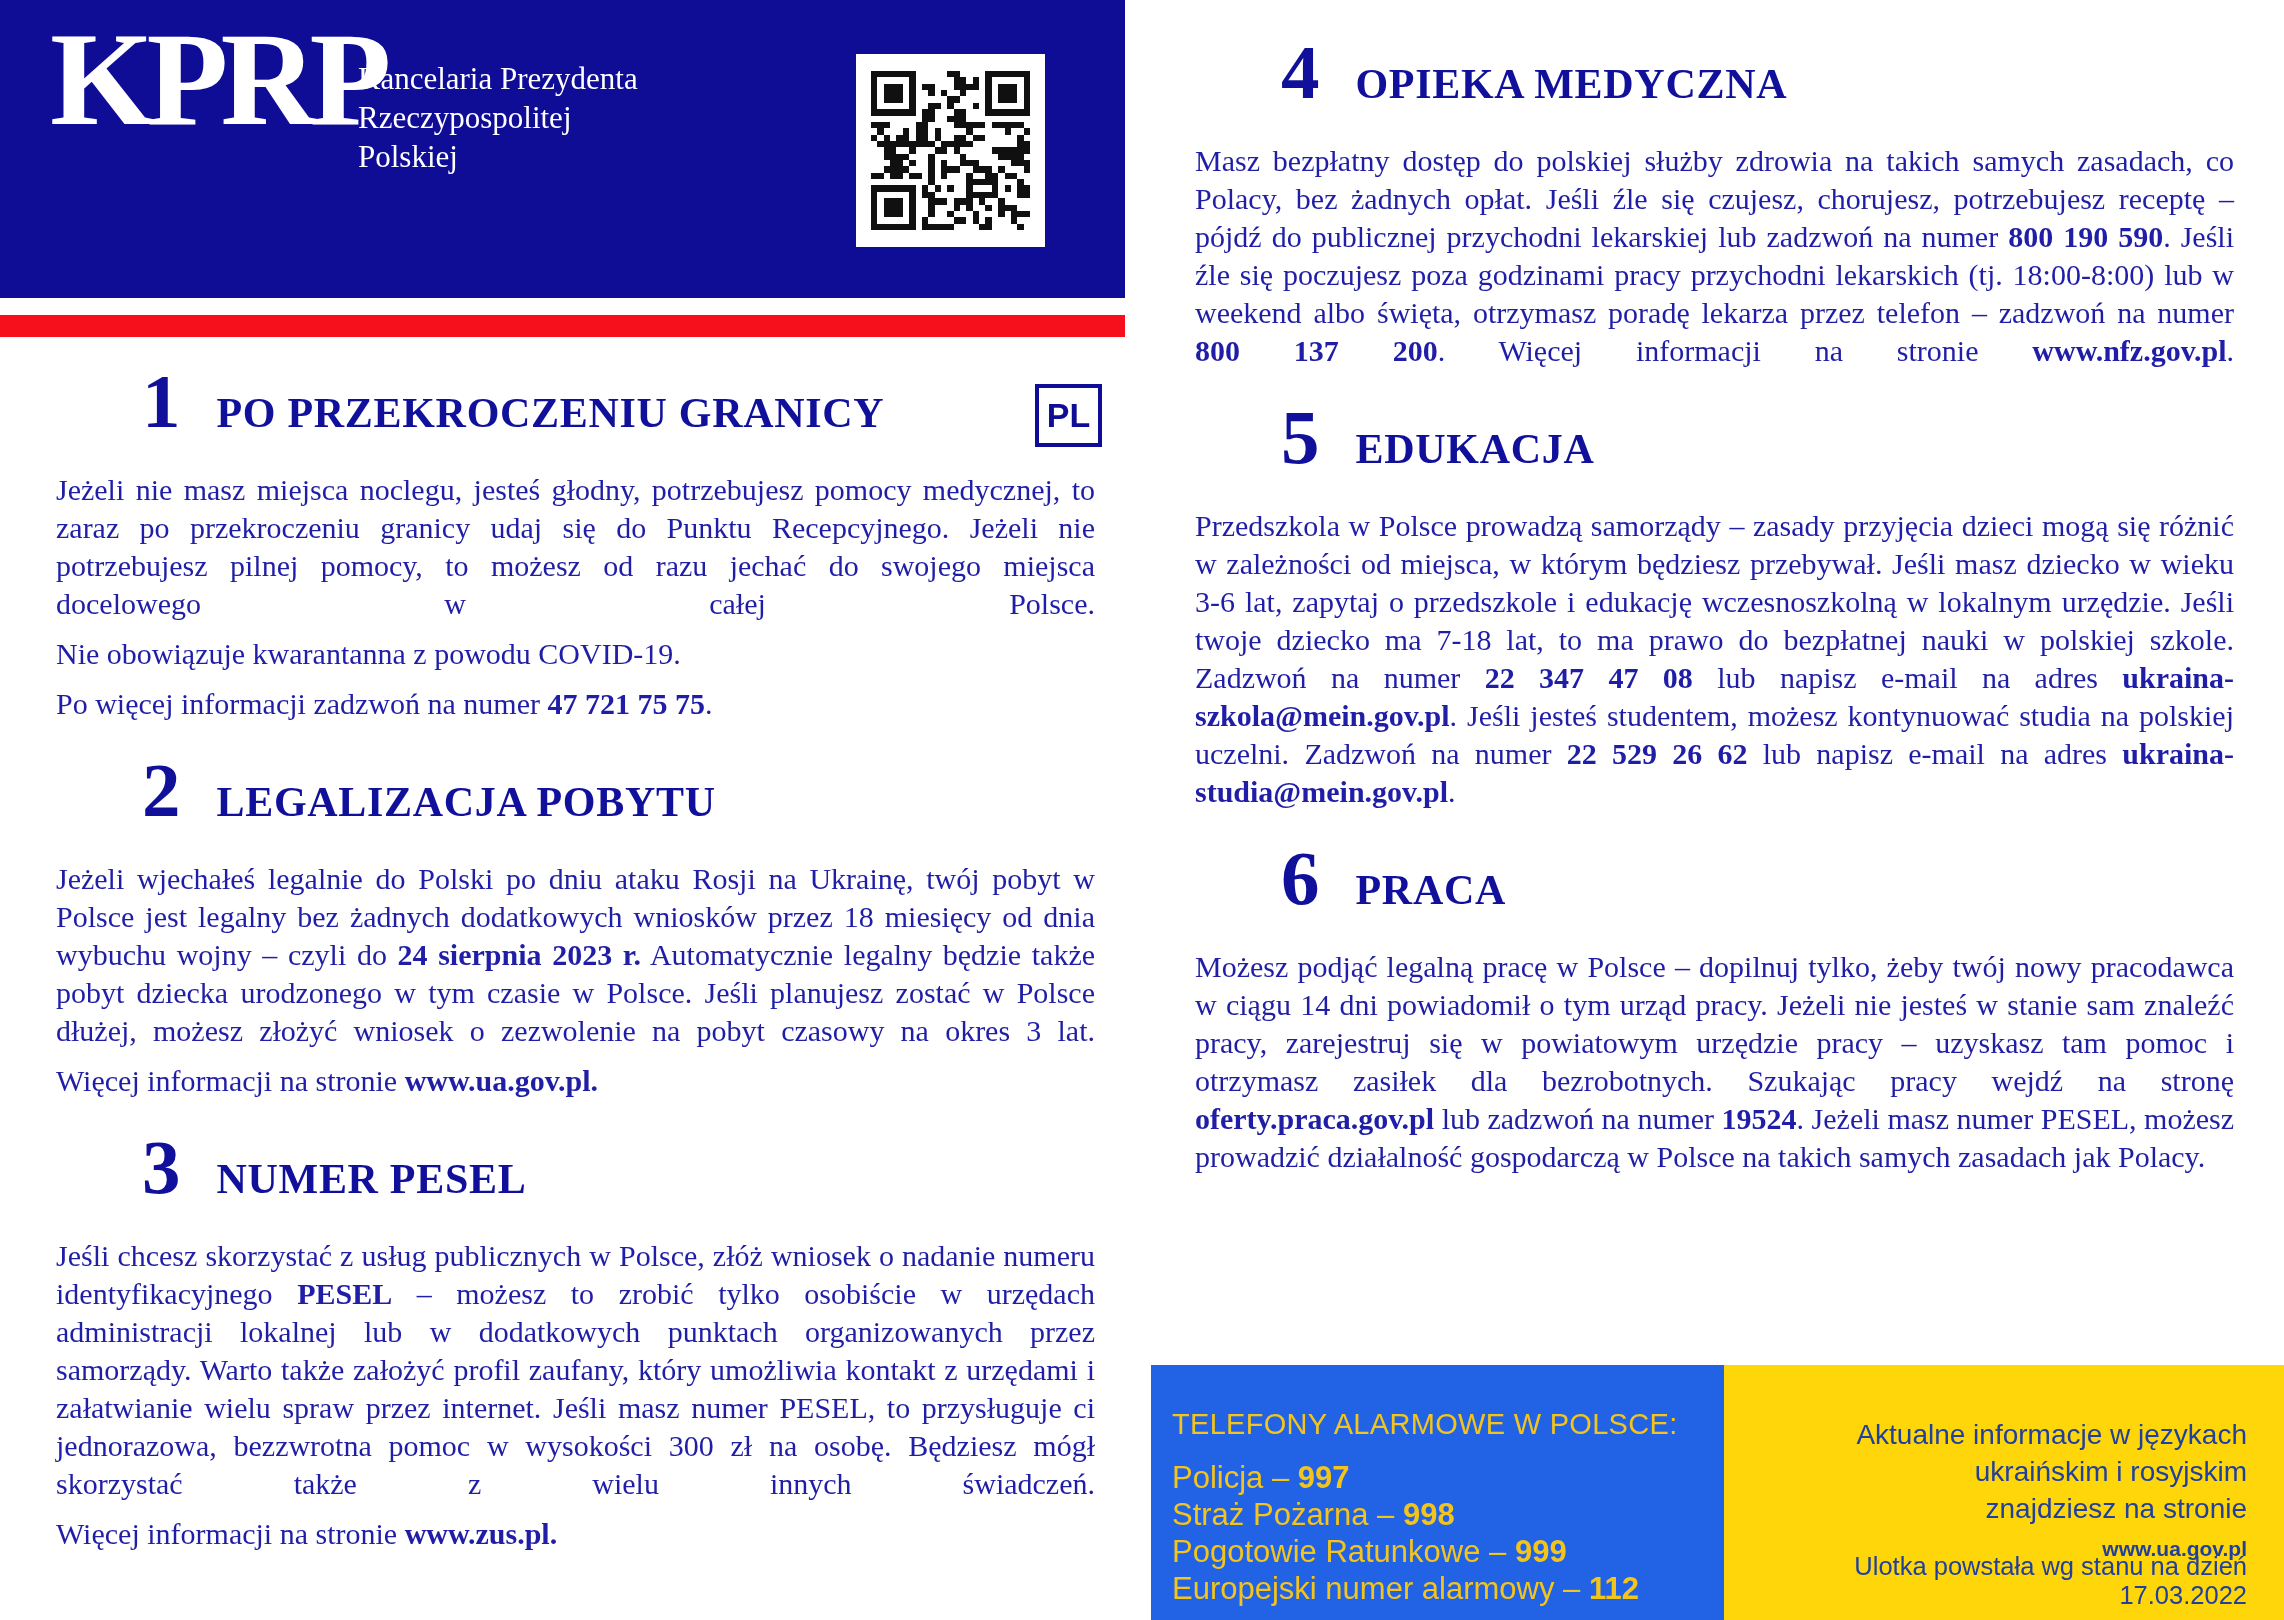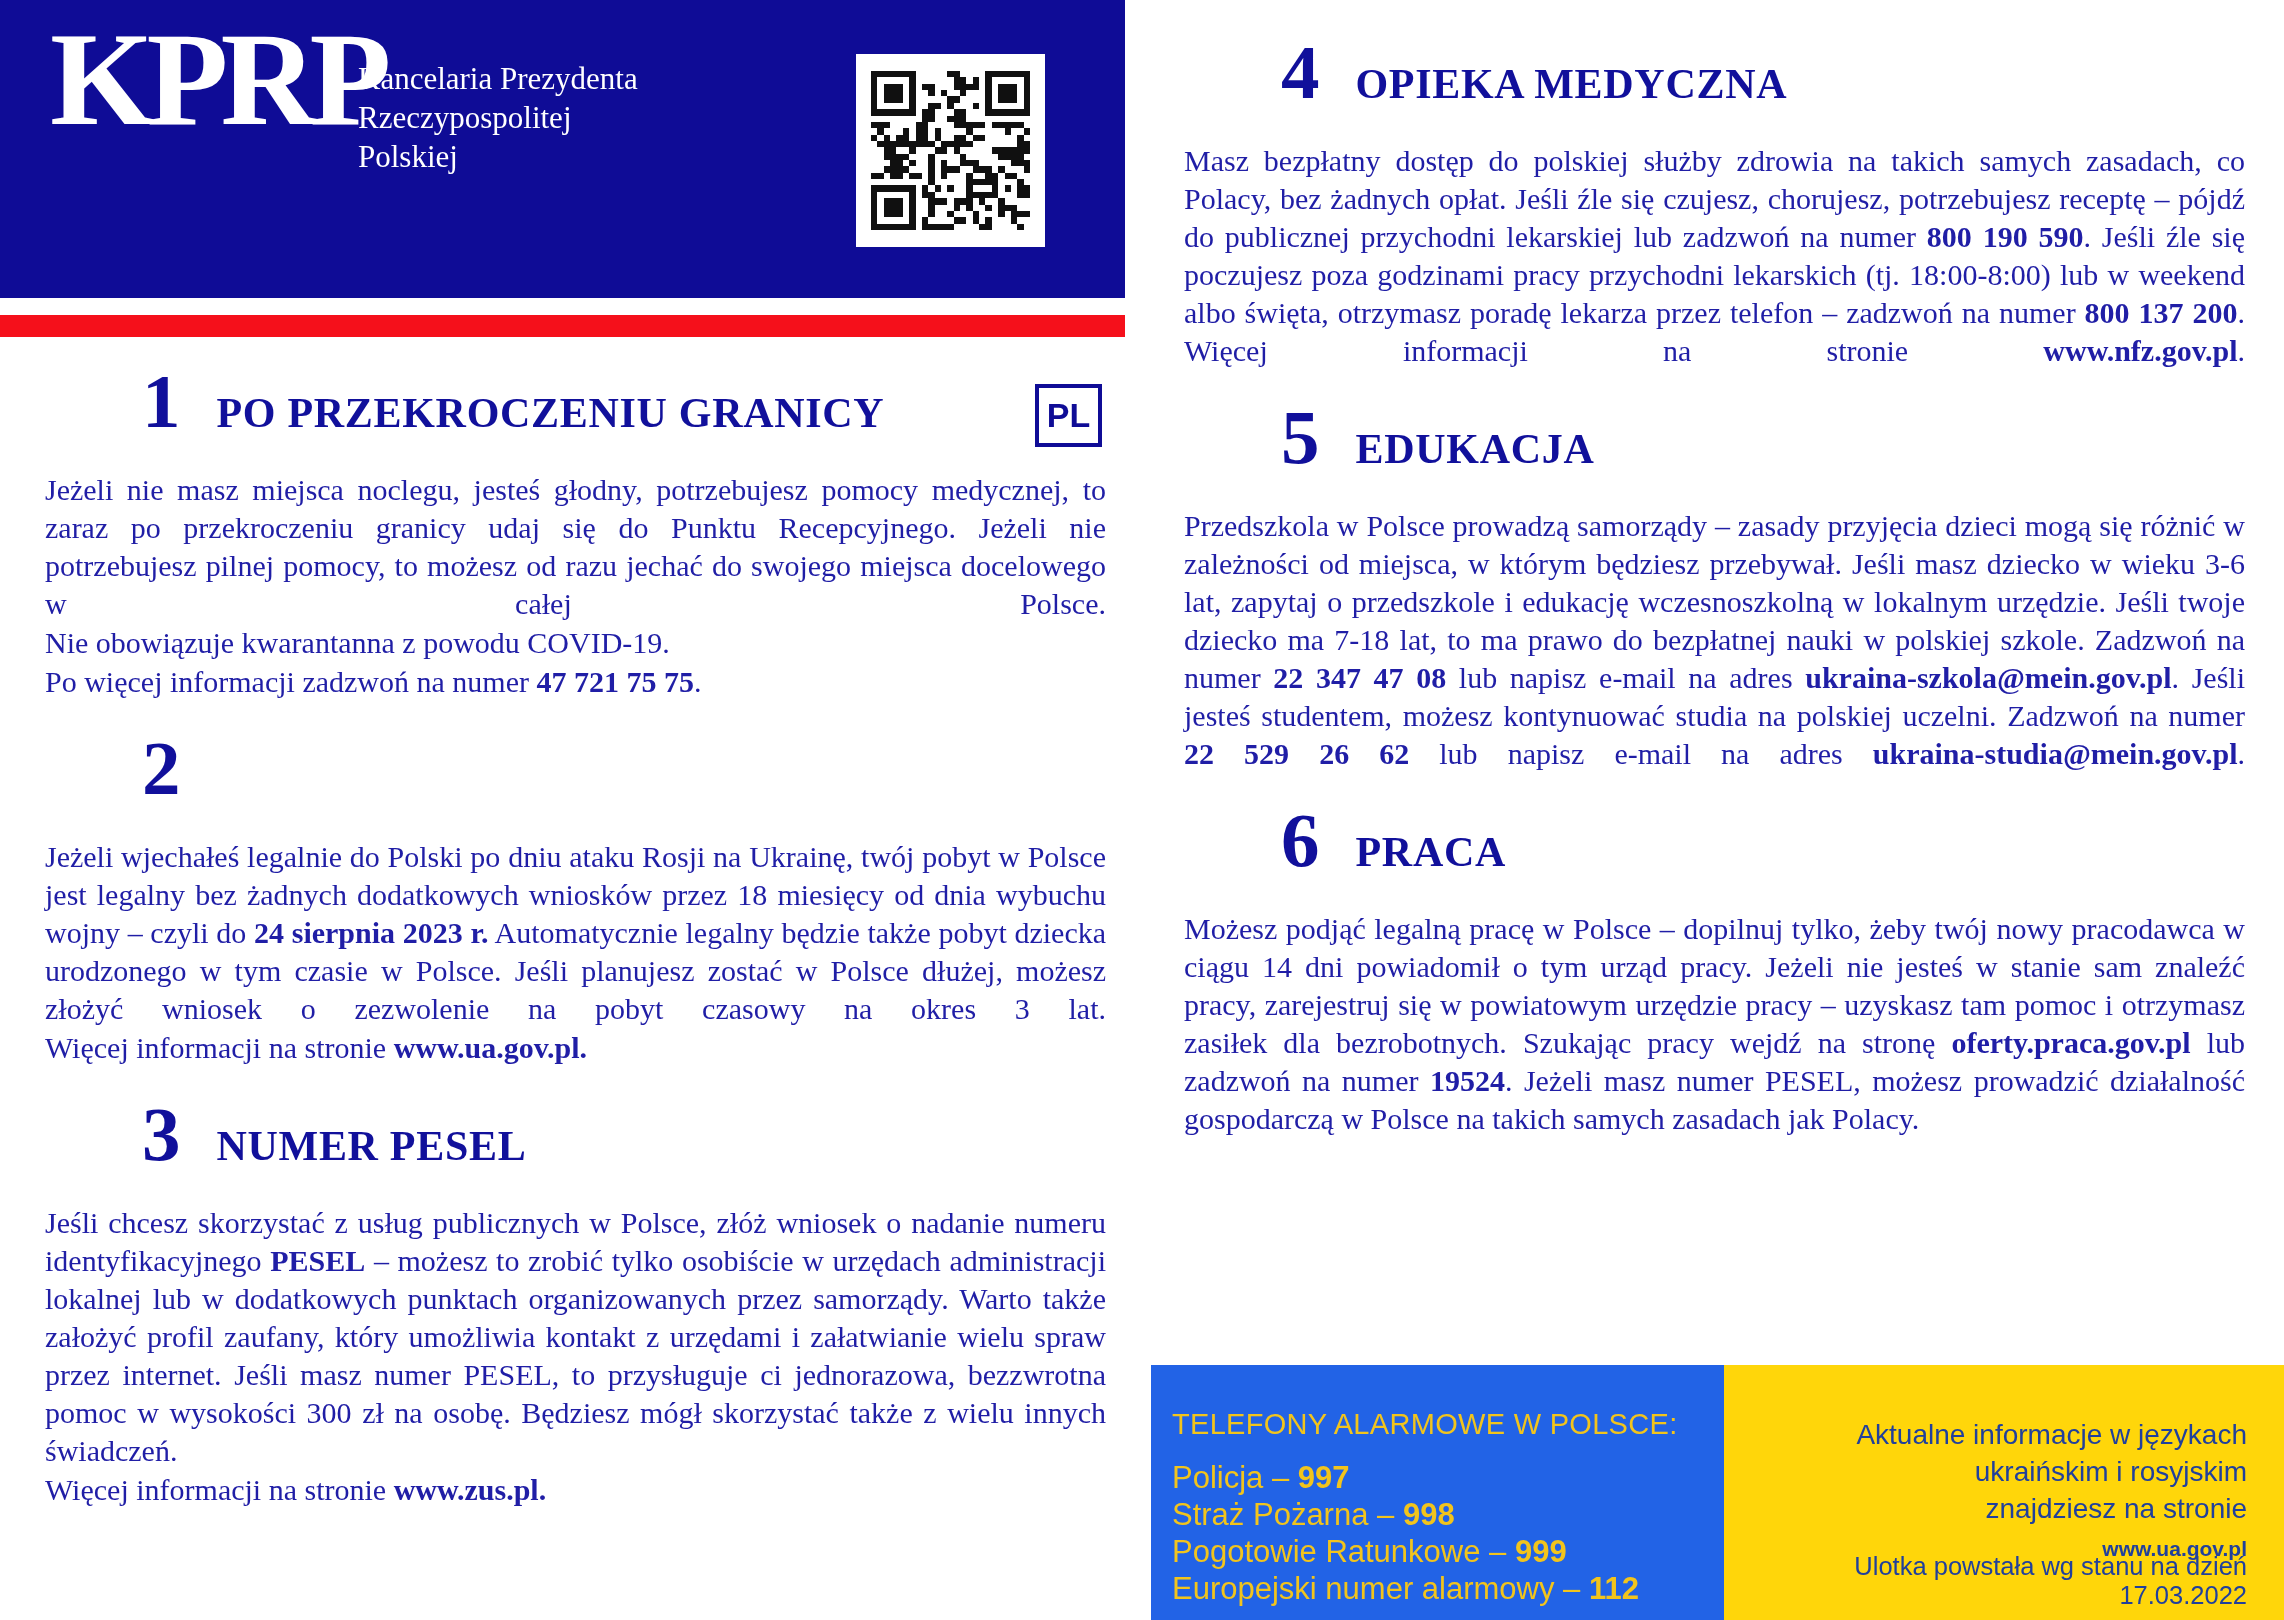--- a/index.html
+++ b/index.html
@@ -25,21 +25,21 @@
   .col-left{left:44px;top:338px}
   .col-right{left:1183px;top:0}
   .sec + .sec{margin-top:29px}
   .sec-head{display:flex;align-items:baseline;padding-left:98px;color:var(--heading-navy);
             margin:0 0 31px 0}
   .col-left .sec:first-child .sec-head{margin-top:25px}
   .col-right .sec:first-child .sec-head{margin-top:34px}
   .sec-num{font-size:77px;font-weight:700;line-height:1}
   .sec-title{font-size:42px;font-weight:700;margin-left:36px;letter-spacing:0.7px;white-space:nowrap}
   .sec-body{color:var(--body-navy);font-size:30px;line-height:38px}
-  .para{margin:1px;text-align:justify}
+  .para{margin:12px;text-align:justify}
   .para.force{text-align-last:justify}
   .b{font-weight:700}
   .phones{position:absolute;left:1151px;top:1365px;width:573px;height:255px;background:var(--box-blue);
           color:var(--yellow-text);font-family:"Liberation Sans",sans-serif;padding:43px 13px 0 21px}
   .ph-title{font-size:29px;letter-spacing:0.3px;margin-bottom:18.3px}
   .ph-row{font-size:31px;line-height:37px}
   .ph-num{font-weight:700}
   .info{position:absolute;left:1724px;top:1365px;width:560px;height:255px;background:var(--box-yellow);
         color:var(--navy-on-yellow);font-family:"Liberation Sans",sans-serif;text-align:right;
         padding:51px 37px 0 0}
@@ -284,20 +284,21 @@
     </div>
     <div class="sec-body">
         <p class="para force"><span>Jeżeli nie masz miejsca noclegu, jesteś głodny, potrzebujesz pomocy medycznej, to zaraz po przekroczeniu granicy udaj się do Punktu Recepcyjnego. Jeżeli nie potrzebujesz pilnej pomocy, to możesz od razu jechać do swojego miejsca docelowego w całej Polsce.</span></p>
         <p class="para"><span>Nie obowiązuje kwarantanna z powodu COVID-19.</span></p>
         <p class="para"><span>Po więcej informacji zadzwoń na numer </span><span class="b">47 721 75 75</span><span>.</span></p>
       </div>
   </section>
   <section class="sec">
     <div class="sec-head">
       <span class="sec-num">2</span>
+      <span class="sec-title">LEGALIZACJA POBYTU</span>
     </div>
     <div class="sec-body">
         <p class="para force"><span>Jeżeli wjechałeś legalnie do Polski po dniu ataku Rosji na Ukrainę, twój pobyt w Polsce jest legalny bez żadnych dodatkowych wniosków przez 18 miesięcy od dnia wybuchu wojny – czyli do </span><span class="b">24 sierpnia 2023 r.</span><span> Automatycznie legalny będzie także pobyt dziecka urodzonego w tym czasie w Polsce. Jeśli planujesz zostać w Polsce dłużej, możesz złożyć wniosek o zezwolenie na pobyt czasowy na okres 3 lat.</span></p>
         <p class="para"><span>Więcej informacji na stronie </span><span class="b">www.ua.gov.pl.</span></p>
       </div>
   </section>
   <section class="sec">
     <div class="sec-head">
       <span class="sec-num">3</span>
       <span class="sec-title">NUMER PESEL</span>

